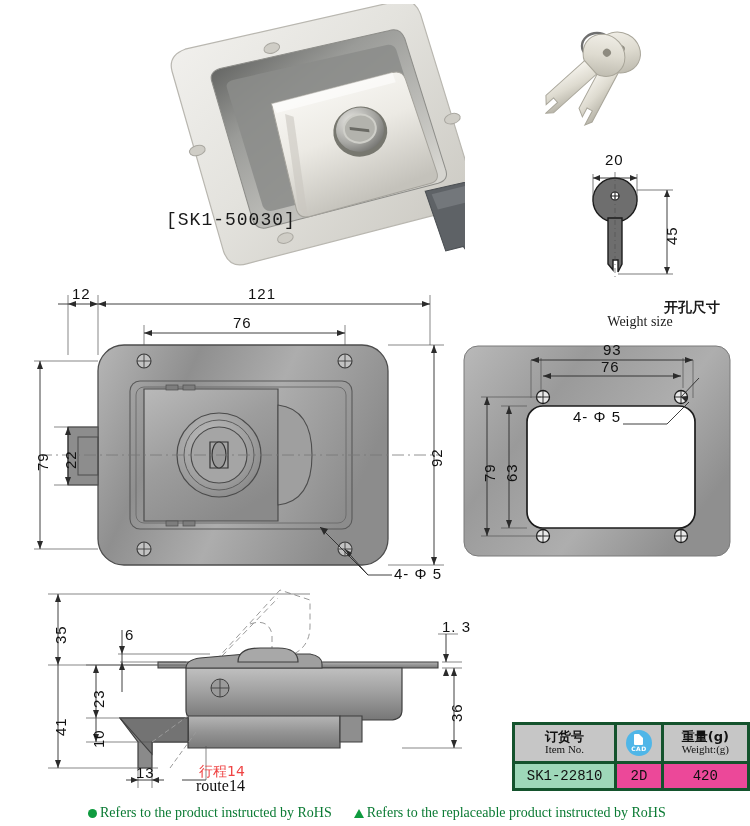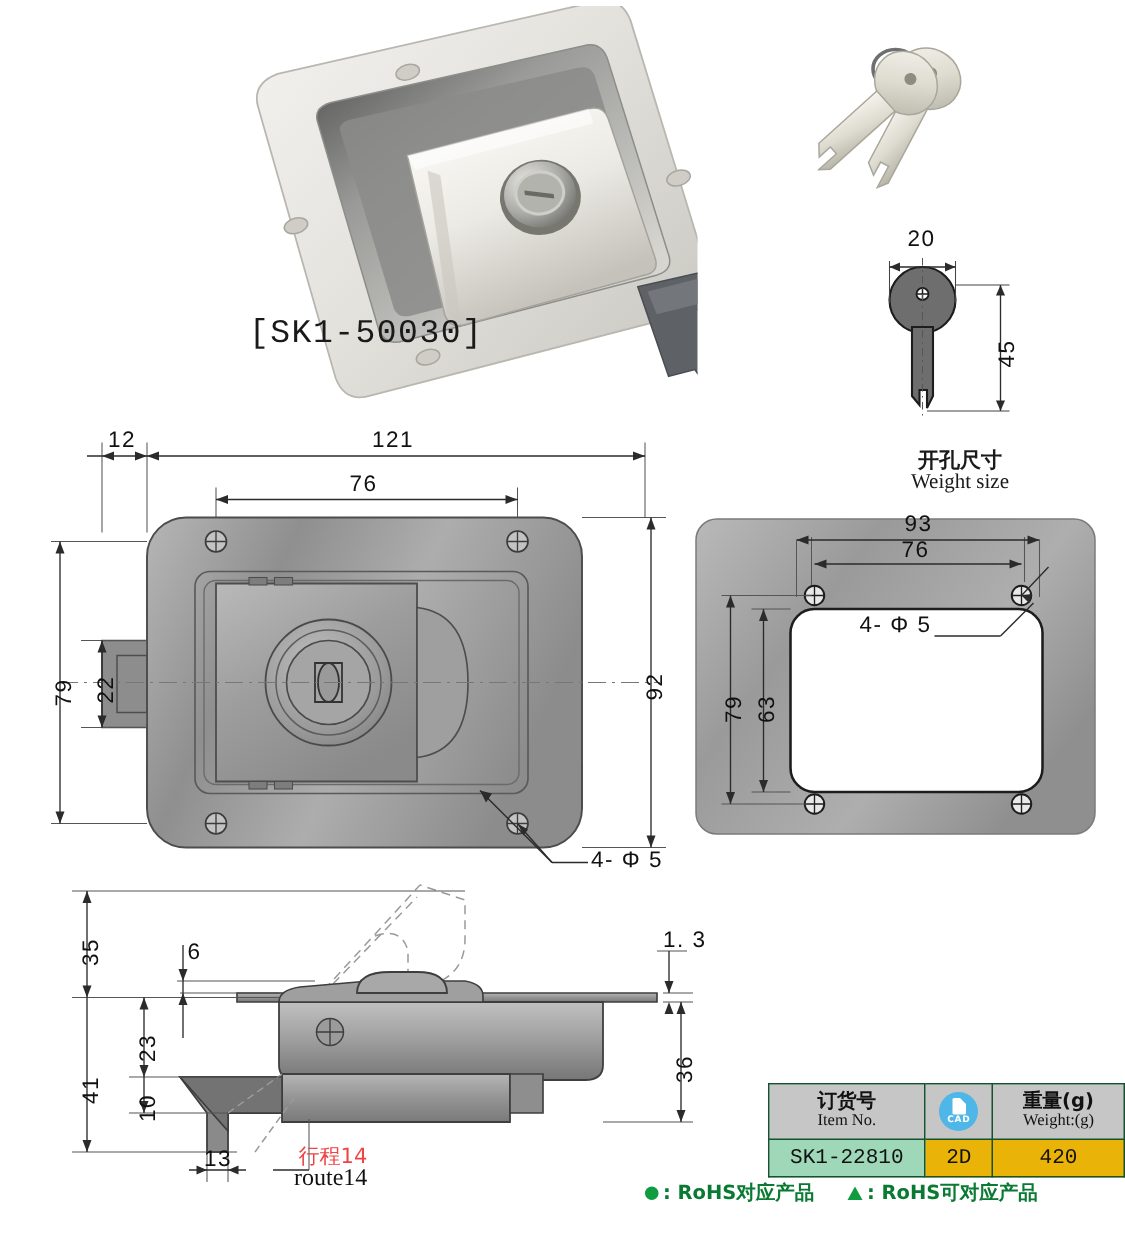--- a/index.html
+++ b/index.html
@@ -15,49 +15,49 @@
   .dim{
     font-family:"Liberation Sans", sans-serif;
     font-size:15px;letter-spacing:1px;color:#111;white-space:nowrap;
   }
   .dim.vert{transform:rotate(-90deg);transform-origin:left top;}
 
   
   .photo-wrap{left:155px;top:4px;width:310px;height:275px;}
   .label-sk{
     left:166px;top:210px;font-family:"Liberation Mono", monospace;
-    font-size:22px;letter-spacing:1px;color:#1a1a1a;
+    font-size:18px;letter-spacing:1px;color:#1a1a1a;
   }
 
   
   .keys-wrap{left:545px;top:8px;width:180px;height:130px;}
 
   
   .keydraw{left:575px;top:160px;width:130px;height:125px;}
 
   
   .opening-title{
     left:560px;top:300px;width:160px;text-align:center;line-height:1.05;
   }
-  .opening-title .cn{font-family:"DejaVu Sans", sans-serif;font-size:14px;font-weight:bold;color:#1a1a1a;display:block;}
+  .opening-title .cn{font-family:"DejaVu Sans", sans-serif;font-size:14px;font-weight:bold;color:#1a1a1a;display:block;text-align:right;}
   .opening-title .en{font-family:"Liberation Serif", serif;font-size:14px;color:#1a1a1a;display:block;}
 
   
   .spec{
     left:512px;top:722px;border-collapse:collapse;
     font-family:"DejaVu Sans", sans-serif;
   }
   .spec td{
-    border:1px solid #14532d;text-align:center;vertical-align:middle;
+    border:3px solid #14532d;text-align:center;vertical-align:middle;
     padding:1px 4px;line-height:1.05;
   }
   .spec .hd{background:#c6c6c6;font-size:12px;font-weight:bold;color:#111;height:34px;}
   .spec .hd .cn{display:block;font-size:13px;}
   .spec .hd .en{display:block;font-size:11px;font-family:Liberation Serif, serif;font-weight:normal;}
-  .spec .val{background:#eab308;font-size:14px;height:22px;font-family:"Liberation Mono", monospace;}
+  .spec .val{background:#ec4899;font-size:14px;height:22px;font-family:"Liberation Mono", monospace;}
   .spec .val.green{background:#9ed8b9;letter-spacing:0px;}
   .cadcell{width:38px;background:#c6c6c6;}
   .cadicon{
     width:26px;height:26px;border-radius:50%;background:#4fb6e8;
     display:inline-flex;flex-direction:column;align-items:center;justify-content:center;
     color:#fff;line-height:1;
   }
   .cadicon .pg{width:9px;height:11px;background:#fff;position:relative;border-radius:1px;}
   .cadicon .pg:after{content:"";position:absolute;right:0;top:0;border-top:4px solid #4fb6e8;border-left:4px solid transparent;}
   .cadicon .tx{font-size:6px;font-weight:bold;margin-top:1px;letter-spacing:.5px;}
@@ -502,17 +502,17 @@
       </td>
     </tr>
     <tr>
       <td class="val green">SK1-22810</td>
       <td class="val">2D</td>
       <td class="val">420</td>
     </tr>
   </tbody>
     </table>
 
-  <div class="abs legend-cn">
-    <span class="g-dot"></span><span>: RoHS对应产品</span><span class="sp"></span><span class="g-tri"></span><span>: RoHS可对应产品</span>
+  <div class="abs legend-en">
+    <span class="g-dot"></span><span>Refers to the product instructed by RoHS</span><span class="sp"></span><span class="g-tri"></span><span>Refers to the replaceable product instructed by RoHS</span>
   </div>
 
 </div>
 
 </body></html>

